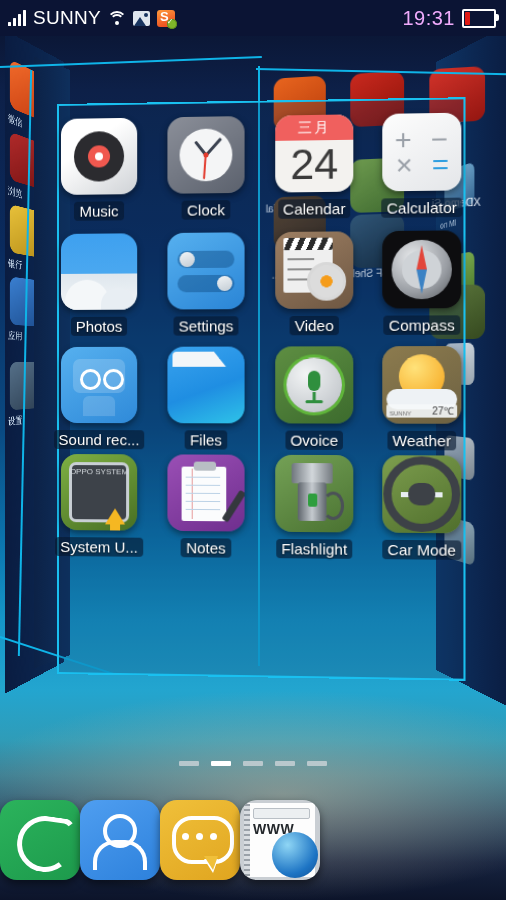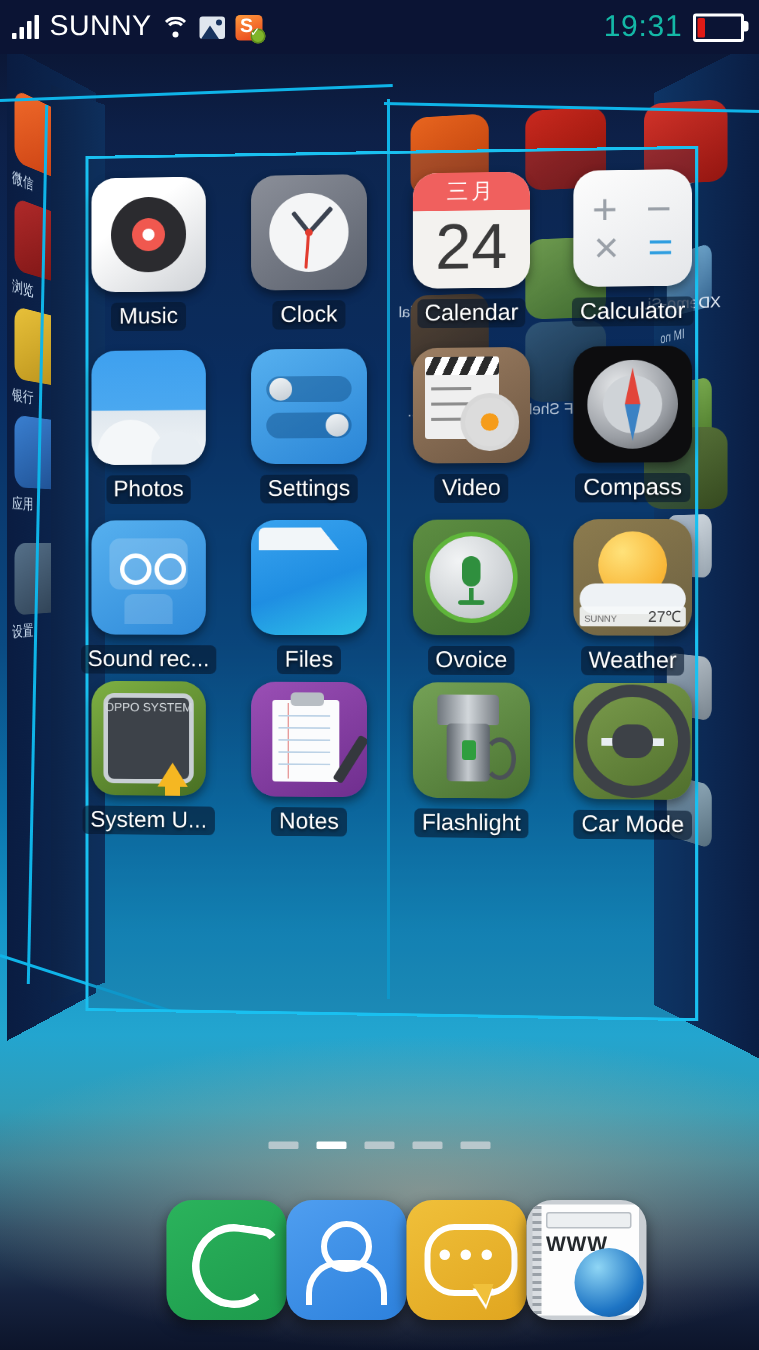--- a/index.html
+++ b/index.html
@@ -14,21 +14,21 @@
         #1596c9 620px, #23a5cf 690px, #2f9cb8 740px,
         #3a7f94 775px, #2c4a63 820px, #16233f 862px, #0c142a 900px);
   }
 
   
   #statusbar{position:absolute;top:0;left:0;width:506px;height:36px;
     background:#0b1434;display:flex;align-items:center;z-index:60;}
   .sb-left{display:flex;align-items:center;gap:7px;padding-left:8px;}
   .sb-right{margin-left:auto;display:flex;align-items:center;gap:7px;padding-right:10px;}
   .sb-text{color:#fff;font-size:19px;letter-spacing:.3px;}
-  .clocktxt{color:#14b8a6;font-size:20px;letter-spacing:.5px;}
+  .clocktxt{color:#f0abfc;font-size:20px;letter-spacing:.5px;}
 
   .bars{display:flex;align-items:flex-end;gap:2px;height:16px;}
   .bars i{display:block;width:3px;background:#fff;border-radius:.5px;}
   .bars i:nth-child(1){height:4px}.bars i:nth-child(2){height:8px}
   .bars i:nth-child(3){height:12px}.bars i:nth-child(4){height:16px}
 
   .wifi{position:relative;width:18px;height:15px;}
   .wifi span{position:absolute;left:50%;transform:translateX(-50%);
     border:2px solid #fff;border-bottom-color:transparent;
     border-left-color:transparent;border-right-color:transparent;border-radius:50%;}
@@ -221,21 +221,21 @@
   .i-car .s1{width:14px;transform:translate(6px,-2px);}
   .i-car .s2{width:14px;transform:translate(-20px,-2px);}
 
   
   #dots{position:absolute;left:0;right:0;top:761px;display:flex;justify-content:center;gap:12px;z-index:50;}
   #dots span{display:block;width:20px;height:5px;border-radius:1px;background:rgba(215,218,222,.72);}
   #dots span.on{background:#ffffff;}
 
   
   #dock{position:absolute;left:0;bottom:14px;width:410px;height:92px;display:flex;
-    justify-content:flex-end;align-items:center;z-index:50;padding-left:21px;}
+    justify-content:flex-start;align-items:center;z-index:50;}
   .dk{width:80px;height:80px;border-radius:17px;position:relative;box-shadow:0 4px 9px rgba(0,0,0,.5);overflow:hidden;}
   .d-phone{background:linear-gradient(150deg,#2bb35c,#1d9a4c);}
   .d-phone .hn{position:absolute;left:17px;top:16px;width:46px;height:46px;
     border:5px solid #fff;border-radius:50% 12px 50% 50%;transform:rotate(8deg);border-right-color:transparent;}
   .d-cont{background:linear-gradient(150deg,#4f9ef0,#2d81dc);}
   .d-cont .hd{position:absolute;left:50%;top:14px;transform:translateX(-50%);
     width:26px;height:26px;border-radius:50%;border:4px solid #fff;}
   .d-cont .sh{position:absolute;left:50%;bottom:10px;transform:translateX(-50%);
     width:46px;height:26px;border-radius:22px 22px 0 0;border:4px solid #fff;border-bottom:0;}
   .d-msg{background:linear-gradient(150deg,#f0c03a,#e0a51f);}

